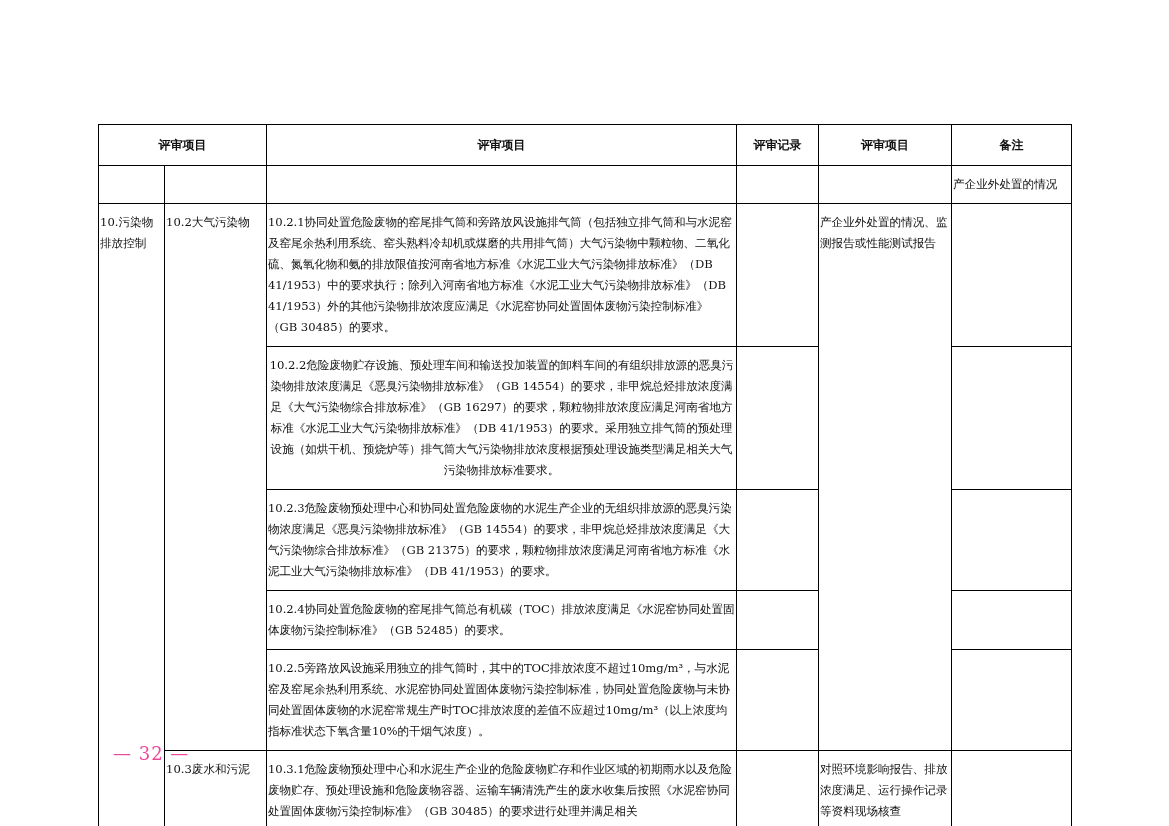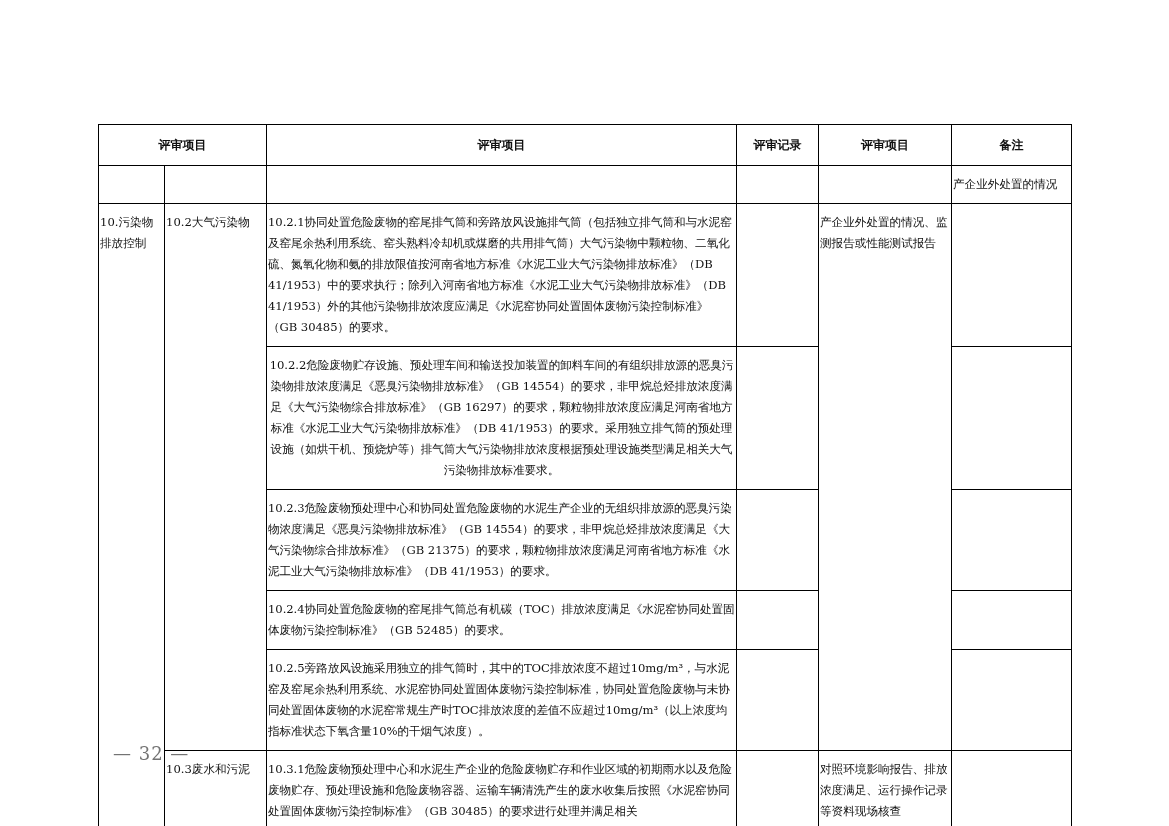--- a/index.html
+++ b/index.html
@@ -12,21 +12,21 @@
          font-size: 11.6px; line-height: 21px; font-weight: normal; overflow: hidden; }
   table.review th { font-family: "DejaVu Sans", "Liberation Sans", sans-serif; font-weight: bold;
          text-align: center; vertical-align: middle; font-size: 12px; height: 24px; }
   td.mid { vertical-align: middle; }
   td.item-text { padding-left: 1px; padding-right: 0; letter-spacing: -0.05px; }
   .r-note { height: 22px; margin-top: 23px; }
   .r1 { height: 126px; margin-left: 36px; } .r2 { height: 126px; text-align: center; } .r3 { height: 84px; }
   .r4 { height: 42px; } .r5 { height: 84px; } .r6 { height: 62px; }
   .cat-l1 { vertical-align: middle; }
   .page-num { position: absolute; left: 113px; top: 743px; font-size: 18px;
-         font-family: "DejaVu Serif", "Liberation Serif", serif; color: #737373; letter-spacing: 1px; }
+         font-family: "DejaVu Serif", "Liberation Serif", serif; color: #ec4899; letter-spacing: 1px; }
 </style>
 </head>
 <body>
 
 <div class="page">
   <table class="review">
     <colgroup>
       <col style="width:66px">
       <col style="width:102px">
       <col style="width:470px">

